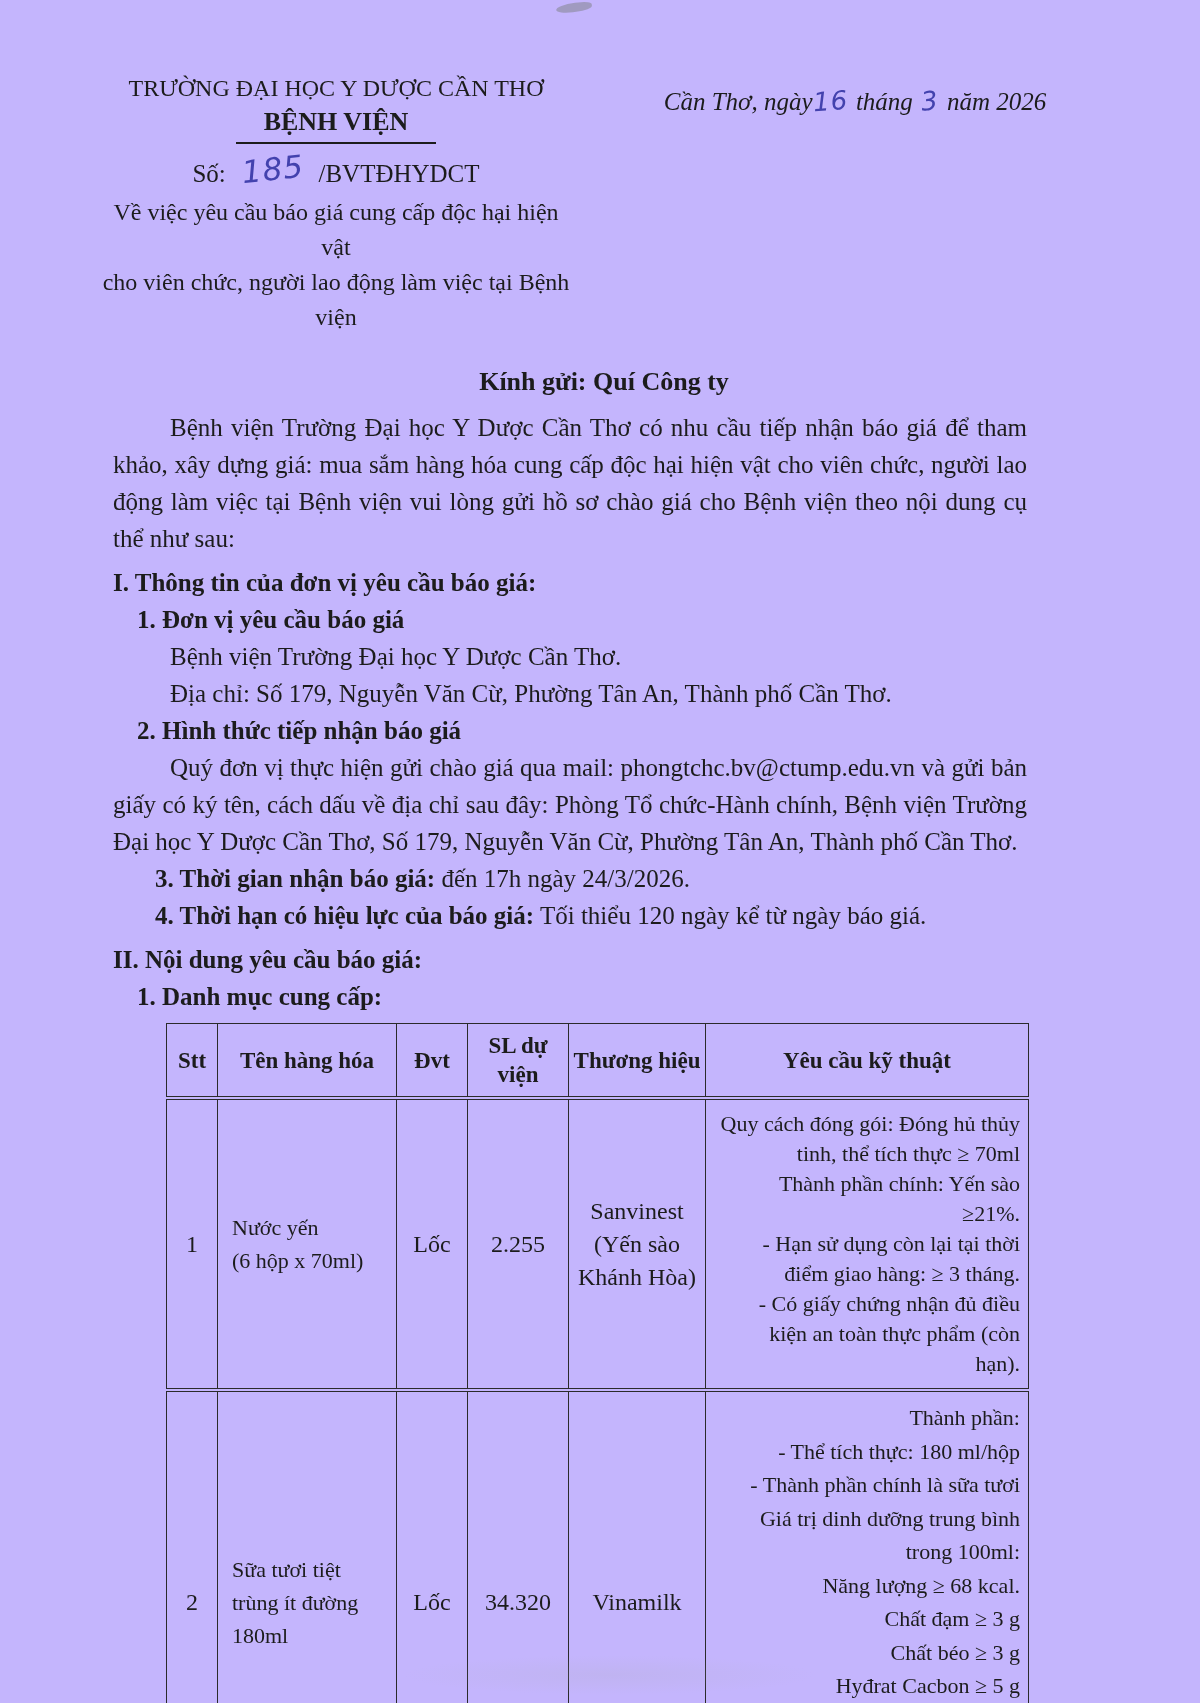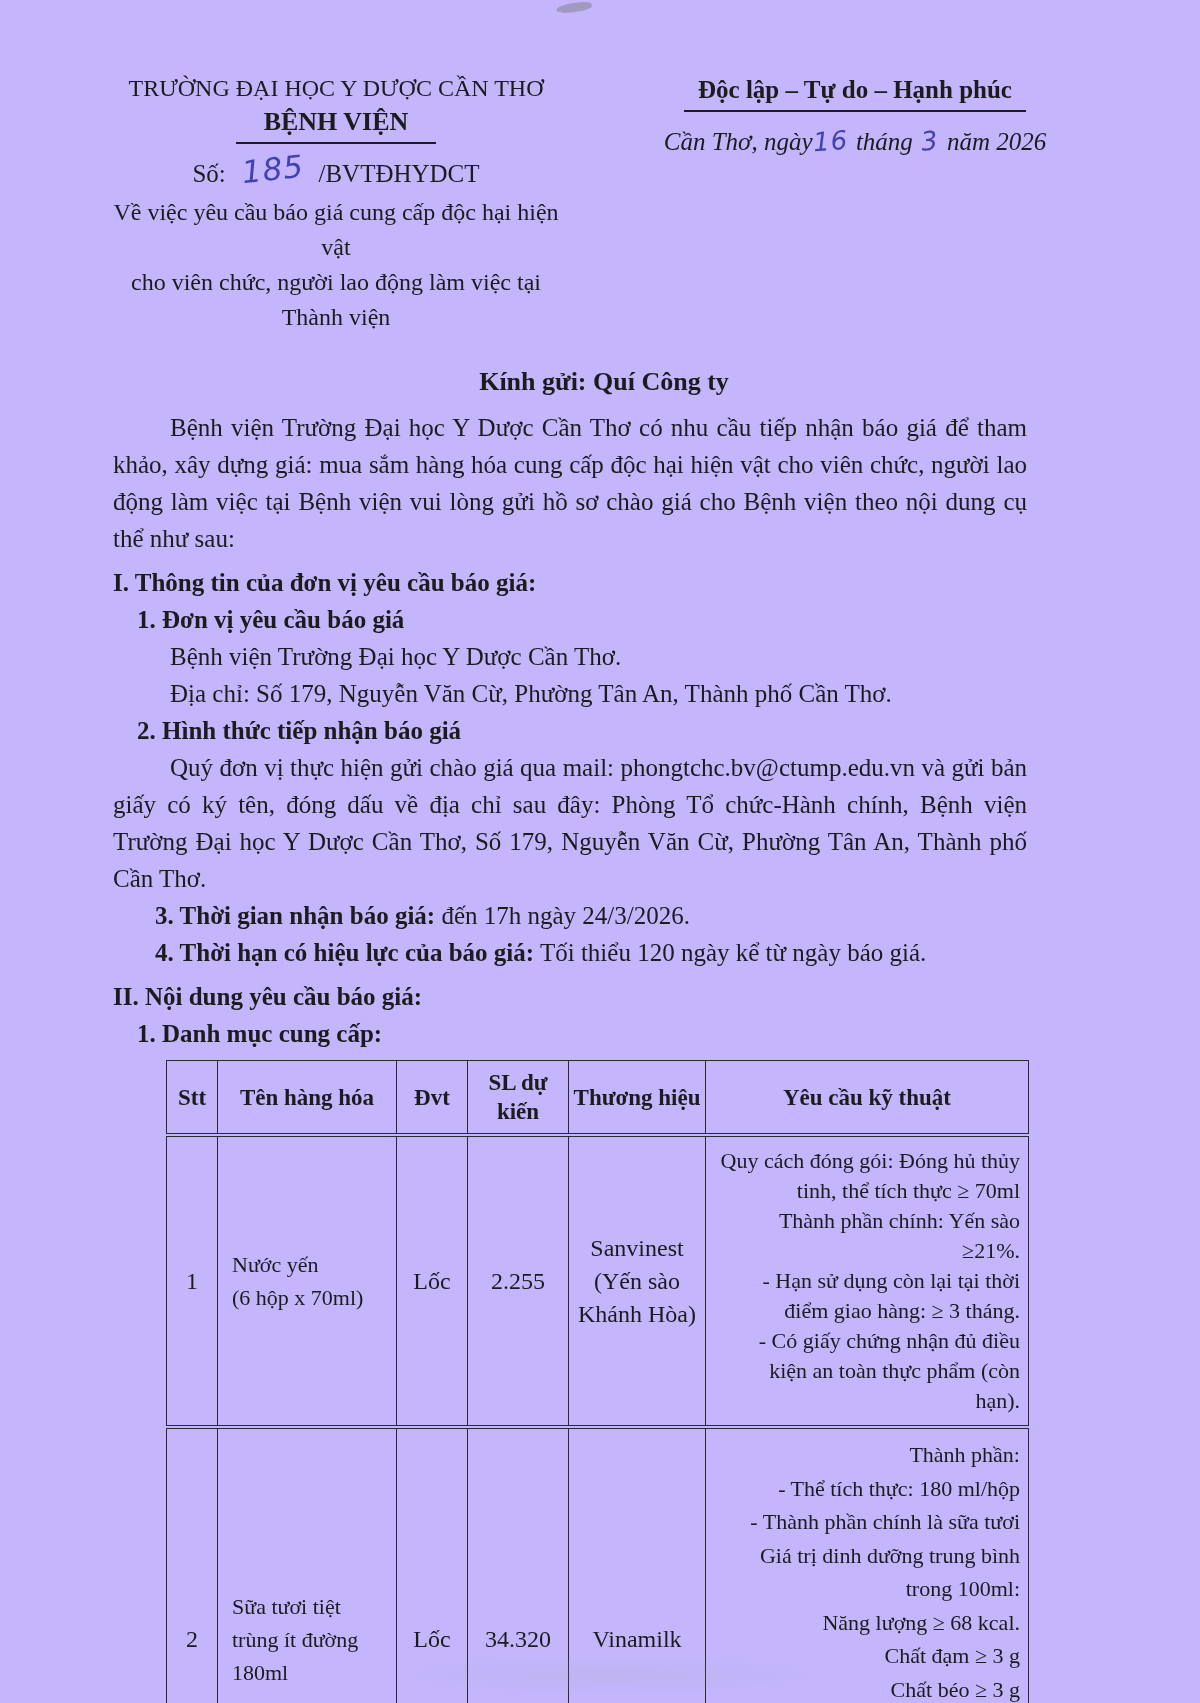--- a/index.html
+++ b/index.html
@@ -100,27 +100,24 @@
       <div class="org-name">
         <span class="org-underline">BỆNH VIỆN</span>
       </div>
       <div class="doc-number">
         <span>Số:</span>
         <span class="handwritten hw-num">185</span>
         <span>/BVTĐHYDCT</span>
       </div>
       <div class="subject">
         <div>Về việc yêu cầu báo giá cung cấp độc hại hiện vật</div>
-        <div>cho viên chức, người lao động làm việc tại Thành viện</div>
+        <div>cho viên chức, người lao động làm việc tại Bệnh viện</div>
       </div>
     </div>
     <div class="header-right">
-      <div class="motto-wrap">
-        <span class="motto">Độc lập – Tự do – Hạnh phúc</span>
-      </div>
       <div class="date-line">
         <span>Cần Thơ, ngày</span><span class="handwritten hw-day">16</span>
         <span>tháng</span>
         <span class="handwritten hw-month">3</span>
         <span>năm 2026</span>
       </div>
     </div>
   </header>
 
   <div class="salutation">Kính gửi: Quí Công ty</div>
@@ -128,21 +125,21 @@
   <div class="content">
     <p class="intro">Bệnh viện Trường Đại học Y Dược Cần Thơ có nhu cầu tiếp nhận báo giá để tham khảo, xây dựng giá: mua sắm hàng hóa cung cấp độc hại hiện vật cho viên chức, người lao động làm việc tại Bệnh viện vui lòng gửi hồ sơ chào giá cho Bệnh viện theo nội dung cụ thể như sau:</p>
 
     <div class="sec-title">I. Thông tin của đơn vị yêu cầu báo giá:</div>
 
     <div class="num-title">1. Đơn vị yêu cầu báo giá</div>
     <div class="sub-line">Bệnh viện Trường Đại học Y Dược Cần Thơ.</div>
     <div class="sub-line">Địa chỉ: Số 179, Nguyễn Văn Cừ, Phường Tân An, Thành phố Cần Thơ.</div>
 
     <div class="num-title">2. Hình thức tiếp nhận báo giá</div>
-    <p class="num-para">Quý đơn vị thực hiện gửi chào giá qua mail: phongtchc.bv@ctump.edu.vn và gửi bản giấy có ký tên, đóng dấu về địa chỉ sau đây: Phòng Tổ chức-Hành chính, Bệnh viện Trường Đại học Y Dược Cần Thơ, Số 179, Nguyễn Văn Cừ, Phường Tân An, Thành phố Cần Thơ.</p>
+    <p class="num-para">Quý đơn vị thực hiện gửi chào giá qua mail: phongtchc.bv@ctump.edu.vn và gửi bản giấy có ký tên, cách dấu về địa chỉ sau đây: Phòng Tổ chức-Hành chính, Bệnh viện Trường Đại học Y Dược Cần Thơ, Số 179, Nguyễn Văn Cừ, Phường Tân An, Thành phố Cần Thơ.</p>
 
     <div class="inline-item"><b>3. Thời gian nhận báo giá:</b><span> đến 17h ngày 24/3/2026.</span></div>
 
     <div class="inline-item"><b>4. Thời hạn có hiệu lực của báo giá:</b><span> Tối thiểu 120 ngày kể từ ngày báo giá.</span></div>
 
     <div class="sec-title">II. Nội dung yêu cầu báo giá:</div>
     <div class="num-title">1. Danh mục cung cấp:</div>
 
     <table class="quote">
       <colgroup>
@@ -151,21 +148,21 @@
           <col style="width:71px">
         <col style="width:101px">
           <col style="width:137px">
           <col style="width:323px">
       </colgroup>
       <thead>
         <tr>
           <th>Stt</th>
           <th>Tên hàng hóa</th>
           <th>Đvt</th>
-          <th>SL dự kiến</th>
+          <th>SL dự viện</th>
           <th>Thương hiệu</th>
           <th>Yêu cầu kỹ thuật</th>
         </tr>
       </thead>
       <tbody>
         <tr class="row-sep">
           <td class="c-stt">1</td>
           <td class="c-name">Nước yến
 (6 hộp x 70ml)</td>
           <td class="c-unit">Lốc</td>

